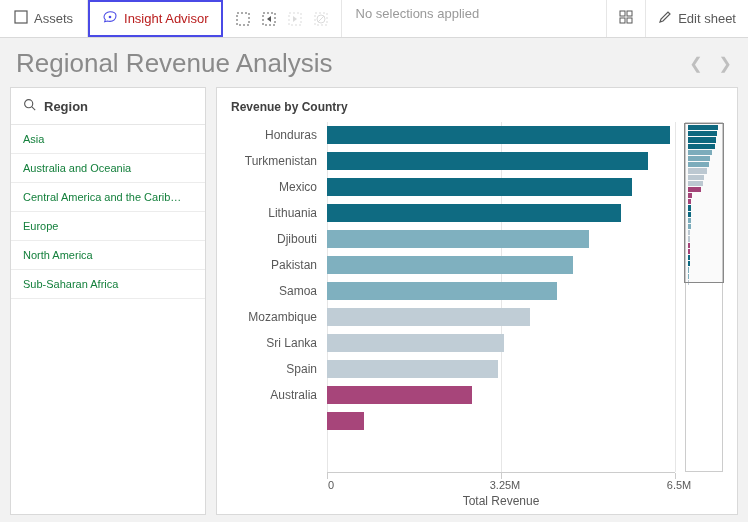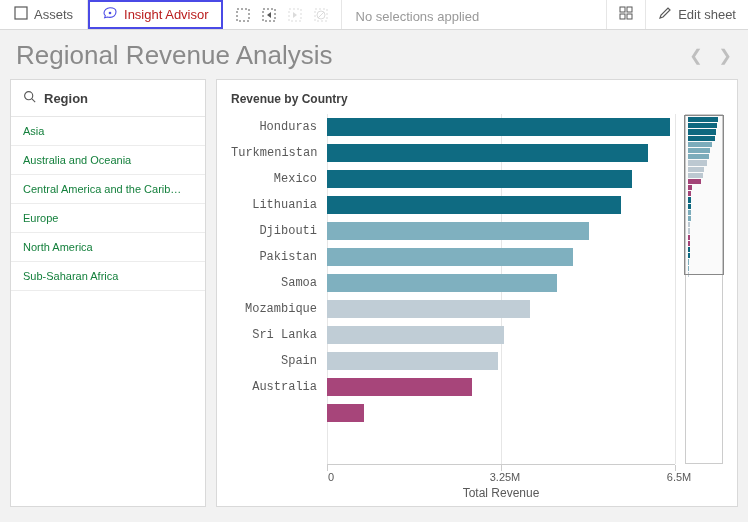--- a/index.html
+++ b/index.html
@@ -6,21 +6,21 @@
   body {
     font-family: "Segoe UI", Arial, sans-serif;
     font-size: 13px;
     color: #595959;
     background: #f2f2f2;
     width: 748px;
     height: 522px;
     overflow: hidden;
   }
   .toolbar {
-    height: 30px;
+    height: 38px;
     background: #fff;
     border-bottom: 1px solid #d9d9d9;
     display: flex;
     align-items: stretch;
   }
   .tb-btn {
     display: flex;
     align-items: center;
     gap: 6px;
     padding: 0 12px;
@@ -38,21 +38,21 @@
   .tb-icon-group {
     display: flex;
     align-items: center;
     gap: 10px;
     padding: 0 12px;
     border-right: 1px solid #e6e6e6;
   }
   .tb-icon-group svg { display: block; }
   .no-sel {
     display: flex;
-    align-items: center;
+    align-items: flex-end;
     gap: 8px;
     padding: 16px 14px;
     color: #999;
     flex: 1;
   }
   .tb-right {
     display: flex;
     align-items: stretch;
   }
   .tb-btn.grid, .tb-btn.edit {
@@ -125,21 +125,20 @@
   }
   .chart-body {
     flex: 1;
     display: flex;
     position: relative;
   }
   .bars-area {
     flex: 1;
     position: relative;
     padding-right: 48px;
-    font-family: Liberation Mono, monospace;
   }
   .bar-row {
     display: flex;
     align-items: center;
     height: 26px;
     gap: 6px;
   }
   .bar-label {
     width: 90px;
     text-align: right;

